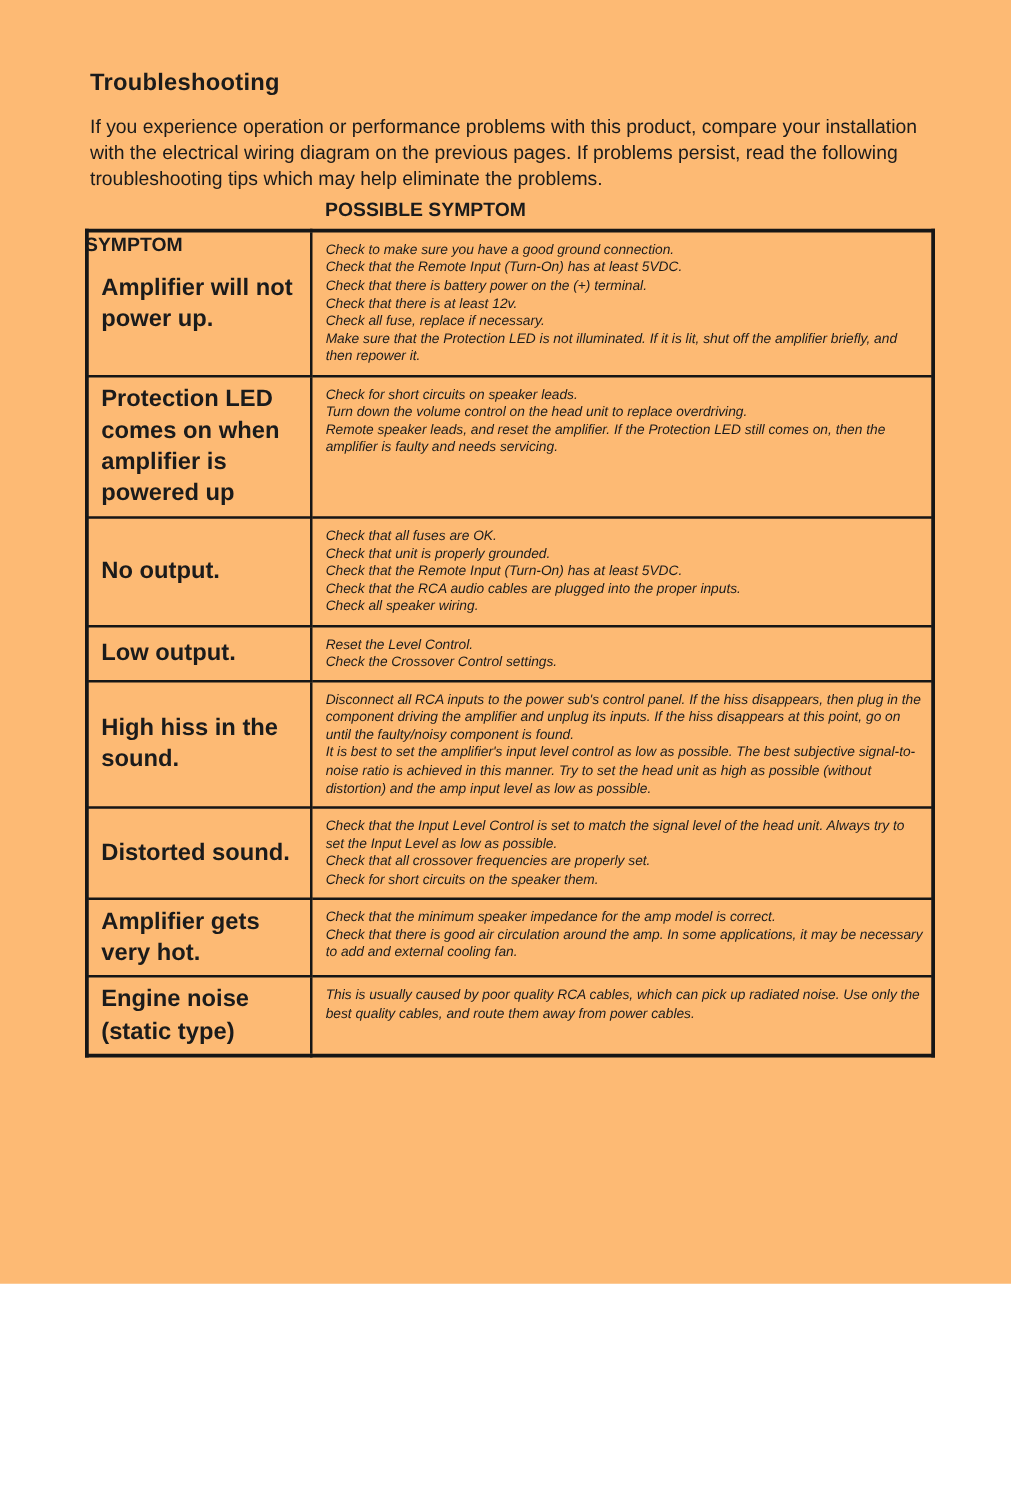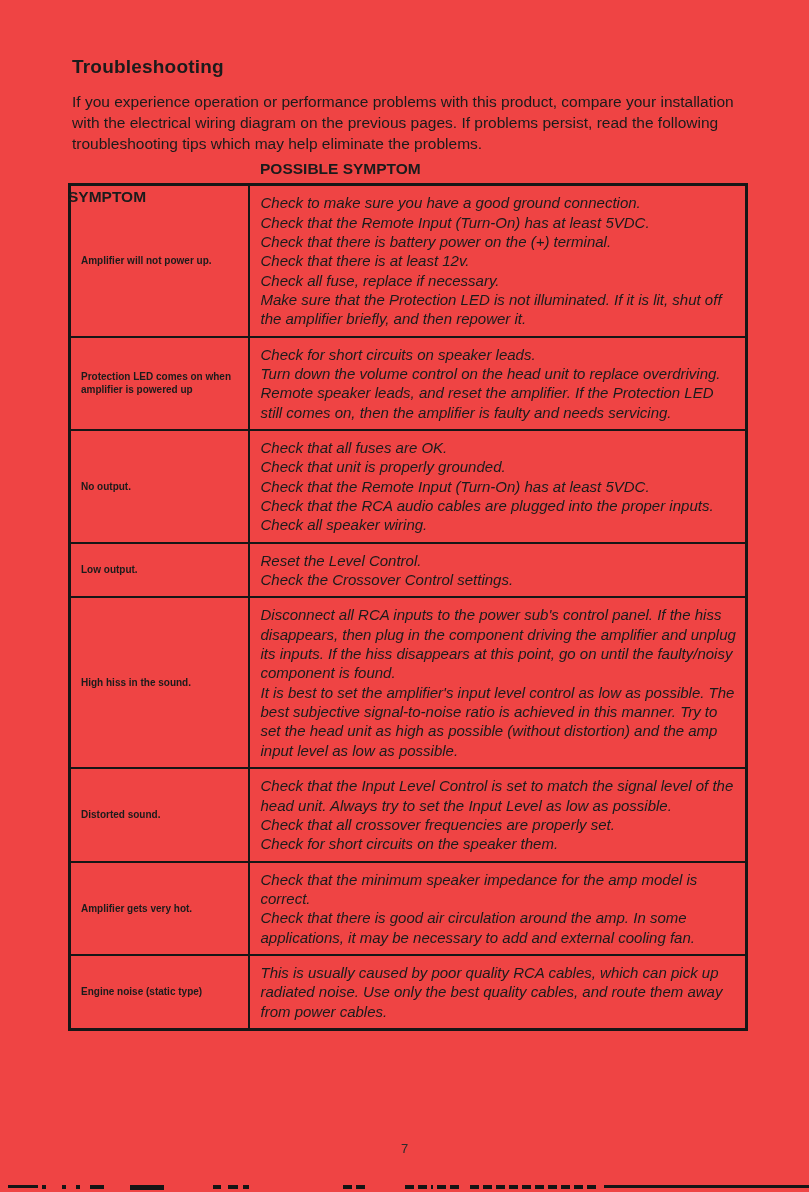--- a/index.html
+++ b/index.html
@@ -1,20 +1,20 @@
 <!DOCTYPE html>
 <html><head>
 <meta charset="utf-8">
 <style>
   html, body { margin:0; padding:0; }
   .page {
     position: relative;
     width: 809px;
-    height: 1192px;
-    background: #ef4444;
+    height: 1027px;
+    background: #fdba74;
     font-family: "Liberation Sans", sans-serif;
     color: #1b1b1b;
     overflow: hidden;
   }
   .content {
     position: absolute;
     left: 68px;
     top: 56px;
     width: 682px;
   }
@@ -44,28 +44,28 @@
     border: 3px solid #161616;
     table-layout: fixed;
   }
   table.ts td {
     border: 2px solid #161616;
     box-sizing: border-box;
   }
   td.symptom {
     width: 179px;
     font-weight: bold;
-    font-size: 10px;
+    font-size: 19px;
     line-height: 1.33;
     padding: 5px 6px 5px 10px;
     vertical-align: middle;
   }
   td.remedy {
     font-style: italic;
-    font-size: 15px;
+    font-size: 11px;
     line-height: 1.29;
     padding: 7px 6px 7px 11px;
     vertical-align: top;
   }
   .pagenum {
     position: absolute;
     left: 0; right: 0;
     top: 1141px;
     text-align: center;
     font-size: 13px;

